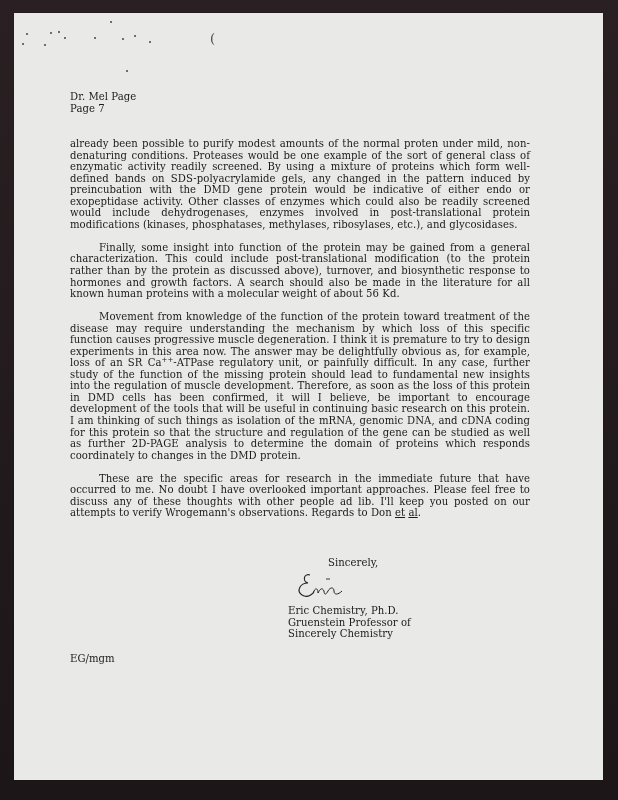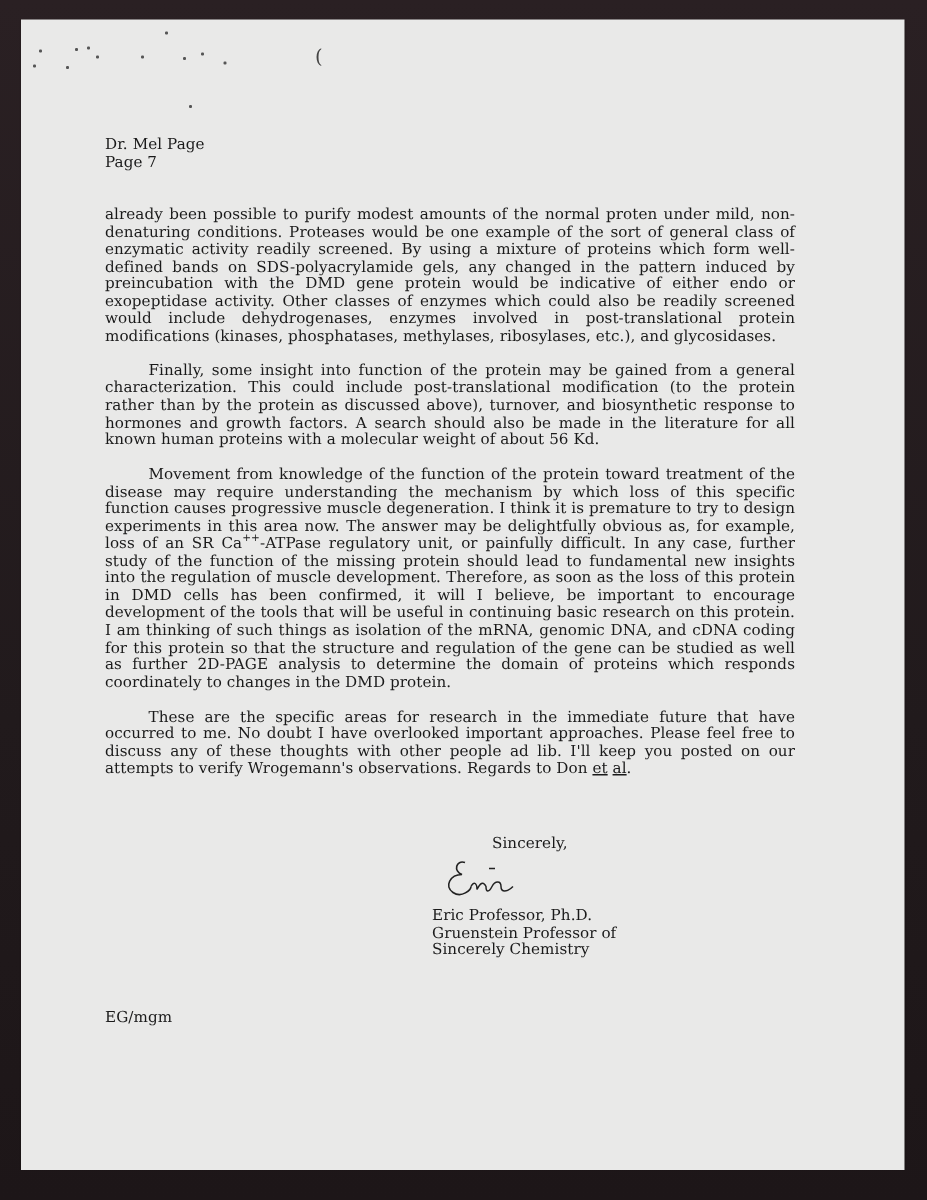--- a/index.html
+++ b/index.html
@@ -96,21 +96,21 @@
     }
     .sig-lines {
       position: absolute;
       left: 274px;
       top: 592px;
       width: 220px;
     }
     .initials {
       position: absolute;
       left: 56px;
-      top: 660px;
+      top: 640px;
     }
     .line { display: block; white-space: nowrap; }
   </style>
 </head>
 <body>
 
 <div class="backdrop"></div>
 
 <div class="paper">
   <div class="specks">
@@ -143,19 +143,19 @@
 
   <div class="text closing">Sincerely,</div>
 
   <svg class="signature" viewBox="0 0 60 40">
     <path d="M20 6 C14 4, 12 12, 18 14 C10 14, 6 22, 12 26 C18 30, 24 24, 24 22" fill="none" stroke="#222" stroke-width="1.1"></path>
     <path d="M24 22 C26 18, 28 20, 28 24 C30 20, 32 18, 34 22 C34 26, 36 26, 38 22 C40 18, 44 18, 44 22 C44 26, 48 26, 52 22" fill="none" stroke="#222" stroke-width="1.0"></path>
     <path d="M36 10 L40 10" fill="none" stroke="#222" stroke-width="0.9"></path>
   </svg>
 
   <div class="text sig-lines">
-    <span class="line">Eric Professor, Ph.D.</span>
+    <span class="line">Eric Chemistry, Ph.D.</span>
     <span class="line">Gruenstein Professor of</span>
     <span class="line">Sincerely Chemistry</span>
   </div>
 
   <div class="text initials">EG/mgm</div>
 </div>
 
 </body></html>

